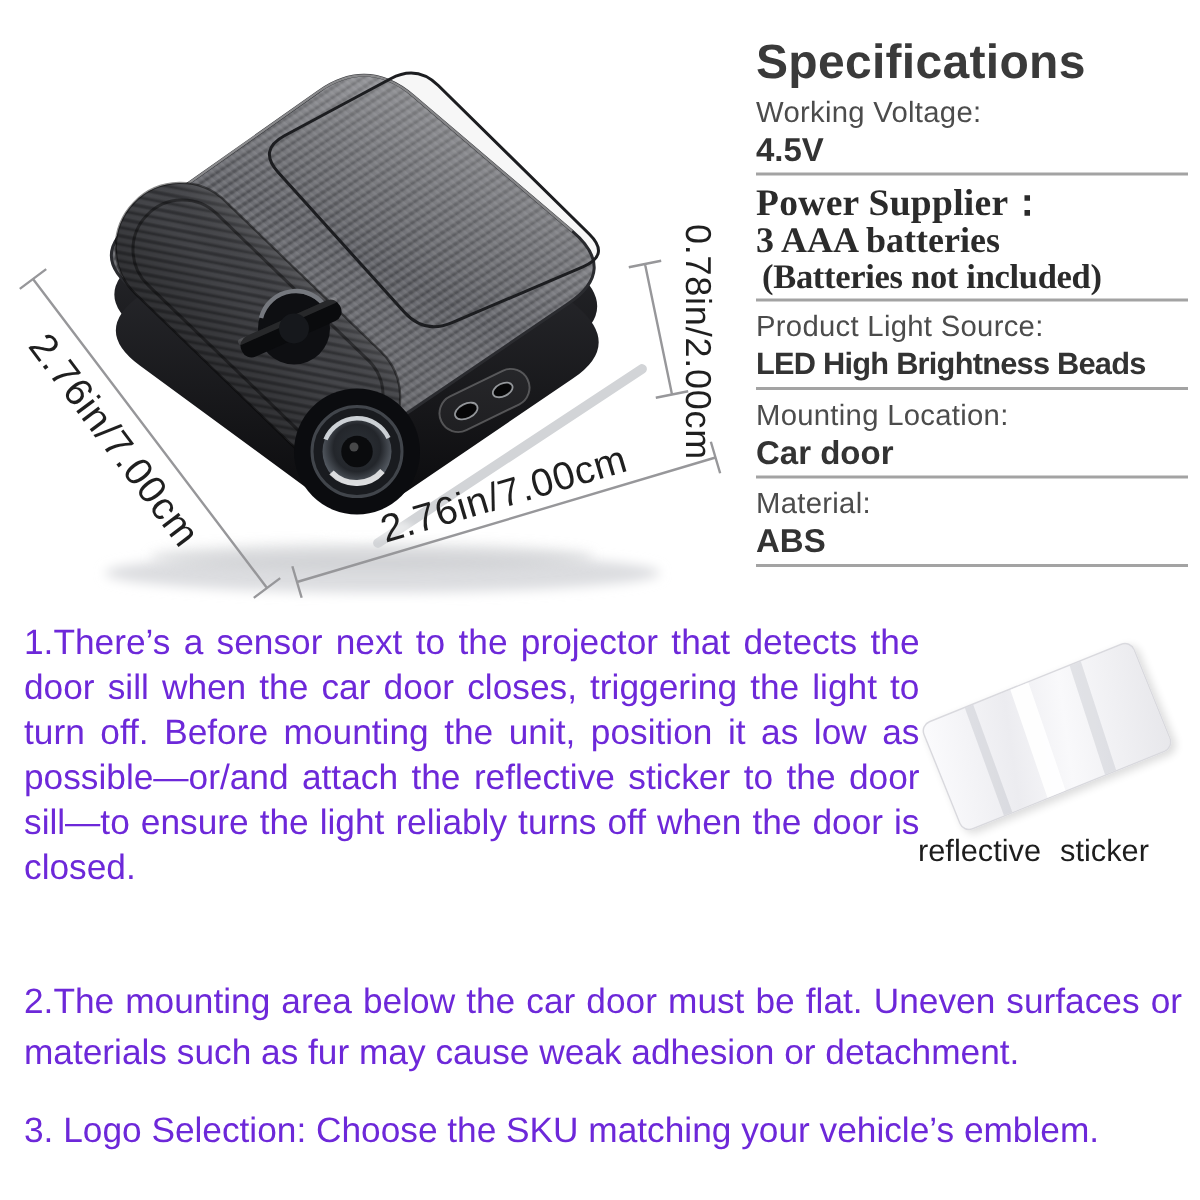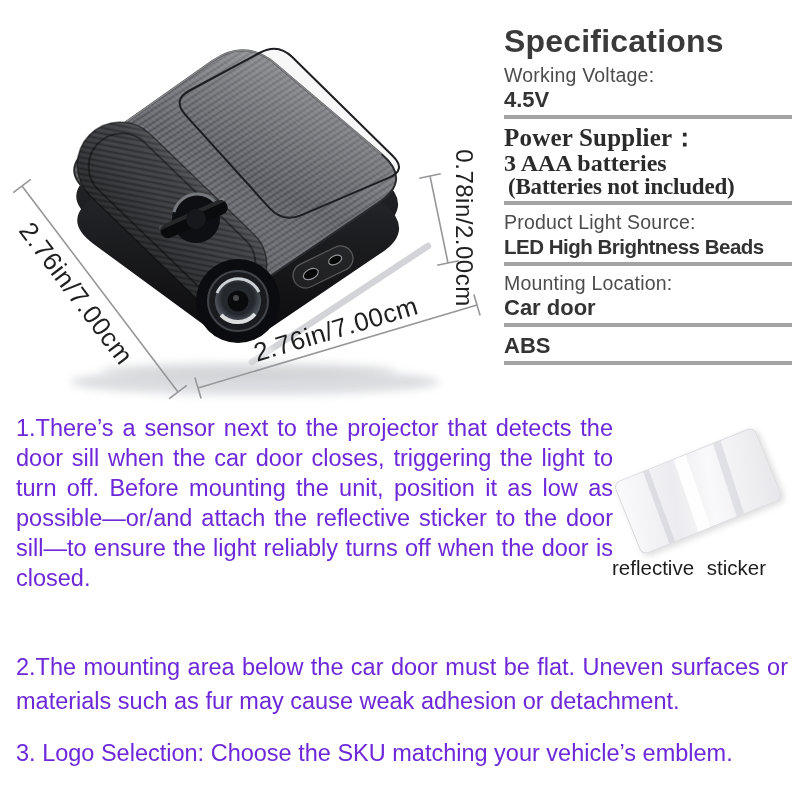--- a/index.html
+++ b/index.html
@@ -12,21 +12,21 @@
   .product-figure svg{position:absolute;left:0;top:0;}
   .dim{position:absolute;width:176px;text-align:center;white-space:nowrap;
        font-size:26px;color:#1f1f1f;letter-spacing:0.5px;}
   .dim-left{left:-12px;top:278px;transform:rotate(53deg);}
   .dim-bottom{left:248px;top:314px;transform:rotate(-16.5deg);}
   .dim-right{left:376px;top:214px;font-size:24px;transform:rotate(90deg);}
 
   
   .specs{position:absolute;left:504px;top:24px;width:288px;}
   .specs-title{margin:0;font-size:32px;line-height:34px;font-weight:700;color:#3a3a3a;letter-spacing:0.2px;}
-  .spec-row{border-bottom:4px solid #a3a3a3;padding:6px 0 3px;}
+  .spec-row{border-bottom:2px solid #a3a3a3;padding:6px 0 3px;}
   .spec-label{font-size:19.5px;line-height:23px;color:#4c4c4c;letter-spacing:0.2px;}
   .spec-value{font-size:22px;line-height:24px;font-weight:700;color:#333333;margin-top:1px;}
   .spec-row.serif .spec-label{font-family:"Liberation Serif",serif;font-size:25px;line-height:25px;font-weight:700;color:#2b2b2b;}
   .spec-row.serif .spec-value{font-family:Liberation Serif, serif;font-size:24px;line-height:24px;color:#2b2b2b;}
   .spec-value-2{font-family:"Liberation Serif",serif;font-size:23px;line-height:23px;font-weight:700;
                 color:#2b2b2b;padding-left:4px;letter-spacing:-0.2px;}
   .spec-row.light-source .spec-value{font-size:20.5px;letter-spacing:-0.5px;white-space:nowrap;}
 
   
   .note{position:absolute;margin:0;color:#6d28d9;text-align:justify;}
@@ -175,20 +175,21 @@
       <div class="spec-label">Product Light Source:</div>
       <div class="spec-value">LED High Brightness Beads</div>
     </div>
 
     <div class="spec-row">
       <div class="spec-label">Mounting Location:</div>
       <div class="spec-value">Car door</div>
     </div>
 
     <div class="spec-row">
+      <div class="spec-label">Material:</div>
       <div class="spec-value">ABS</div>
     </div>
   </section>
 
   <p class="note note-1">1.There’s a sensor next to the projector that detects the door sill when the car door closes, triggering the light to turn off. Before mounting the unit, position it as low as possible—or/and attach the reflective sticker to the door sill—to ensure the light reliably turns off when the door is closed.</p>
 
   <figure class="sticker-figure">
     <div class="sticker">
       <i class="streak s2"></i>
       <i class="streak s1"></i>

